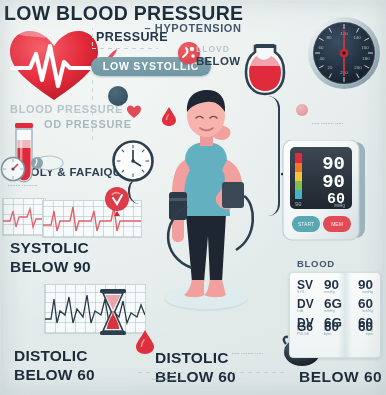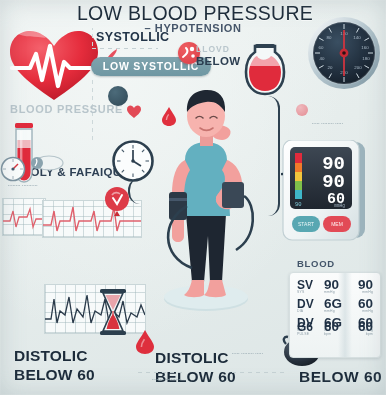--- a/index.html
+++ b/index.html
@@ -18,22 +18,22 @@
   
   #poster:after{
     content:"";position:absolute;inset:0;pointer-events:none;
     box-shadow:inset 0 0 26px rgba(120,140,145,.30), inset 0 0 2px rgba(255,255,255,.55);
   }
   .abs{position:absolute;}
   .nosel{user-select:none;}
 
   
   .title{
-    left:4px;right:0;top:2px;text-align:center;
-    font-size:19.5px;font-weight:normal;letter-spacing:.3px;
+    left:4px;right:0;top:2px;text-align:left;
+    font-size:19.5px;font-weight:bold;letter-spacing:.3px;
     color:#1b2a38;
     text-shadow:0 1px 0 rgba(255,255,255,.6);
   }
   .subtitle{
     left:0;right:0;top:22px;text-align:center;
     font-size:11px;font-weight:bold;letter-spacing:.6px;color:#46566a;
   }
   .lbl-systollic{
     left:96px;top:30px;font-size:12.5px;font-weight:bold;letter-spacing:.4px;color:#223448;
   }
@@ -159,21 +159,21 @@
           <stop offset="55%" stop-color="#e52c3c"></stop>
           <stop offset="100%" stop-color="#b51726"></stop>
         </radialGradient>
       </defs>
       <path d="M48 72 C18 52 4 38 4 24 C4 11 13 3 24 3 C33 3 42 9 48 18 C54 9 63 3 72 3 C83 3 92 11 92 24 C92 38 78 52 48 72 Z" fill="url(#hg)"></path>
       <path d="M10 5 C20 0 34 2 40 10 C30 8 18 10 10 5 Z" fill="rgba(255,255,255,.35)"></path>
       <path d="M6 40 H24 L30 26 L36 52 L44 18 L52 58 L58 34 L64 40 H90" fill="none" stroke="#ffffff" stroke-width="4.2" stroke-linejoin="round" stroke-linecap="round"></path>
     </svg>
   </div>
 
-  <div class="abs lbl-systollic nosel">SYSTOLLIC</div>
+  <div class="abs lbl-systollic nosel">PRESSURE</div>
   <div class="abs dash" style="left:92px;top:48px;width:66px;"></div>
   <div class="abs vdash" style="left:92px;top:28px;height:18px;"></div>
   <div class="abs vdash" style="left:92px;top:80px;height:60px;"></div>
 
   <div class="abs" style="left:104px;top:48px;">
     <svg width="16" height="14" viewBox="0 0 16 14">
         <path d="M13 1 C9 3 4 8 2 12 C7 11 12 7 13 1 Z" fill="#e7505e"></path>
       </svg>
   </div>
 
@@ -247,20 +247,21 @@
       <circle cx="37" cy="37" r="4.4" fill="#c62b35"></circle>
       <circle cx="37" cy="37" r="1.8" fill="#2b1014"></circle>
       <circle cx="37" cy="37" r="31" fill="none" stroke="rgba(255,255,255,.12)" stroke-width="2"></circle>
     </svg>
   </div>
 
   <div class="abs hair nosel" style="left:312px;top:122px;">•••••  ••••••••  •••••</div>
   <div class="abs" style="left:296px;top:104px;width:12px;height:12px;border-radius:50%;background:radial-gradient(circle at 35% 30%,#f1a7ad,#e26b75);opacity:.75;"></div>
 
   <div class="abs lbl-bloodpressure-l nosel">BLOOD PRESSURE</div>
+  <div class="abs lbl-odpressure nosel">OD PRESSURE</div>
   <div class="abs lbl-ludoly nosel">LUDOLY &amp; FAFAIQUE</div>
   <div class="abs hair nosel" style="left:8px;top:184px;">••••••••  ••••••••••</div>
 
   <div class="abs tube">
     <svg width="24" height="62" viewBox="0 0 24 62">
       <rect x="3" y="1" width="18" height="5" rx="1.6" fill="#e02b3c"></rect>
       <path d="M4 7 H20 V50 C20 57 16 60 12 60 C8 60 4 57 4 50 Z" fill="#f6fafa" stroke="#9fb3bb" stroke-width="1.4"></path>
       <path d="M5.4 26 H18.6 V50 C18.6 55.8 15.4 58.4 12 58.4 C8.6 58.4 5.4 55.8 5.4 50 Z" fill="#e02b3c"></path>
       <path d="M5.4 18 H18.6 V26 H5.4 Z" fill="#f0b9bf"></path>
       <rect x="8" y="9" width="2.4" height="46" fill="rgba(255,255,255,.45)"></rect>
@@ -295,20 +296,24 @@
     </svg>
   </div>
 
   <div class="abs ecg ecg-1">
     <div class="grid-lines"></div>
     <svg width="98" height="36" viewBox="0 0 98 36" style="position:relative;">
       <path d="M0 24 H8 L11 10 L14 30 L17 20 H27 L30 6 L33 30 L36 20 H48 L51 10 L54 30 L57 20 H68 L71 6 L74 30 L77 20 H98" fill="none" stroke="#e0606c" stroke-width="1.4"></path>
     </svg>
   </div>
 
+  <div class="abs stack-label stack-sys nosel">
+    <div>SYSTOLIC</div>
+    <div>BELOW 90</div>
+  </div>
 
   <div class="abs ecg ecg-2">
     <div class="grid-lines"></div>
     <svg width="100" height="48" viewBox="0 0 100 48" style="position:relative;">
       <path d="M0 34 L6 34 L9 14 L12 38 L15 26 L20 30 L24 12 L28 38 L32 24 L38 32 L42 10 L46 38 L50 26 L56 30 L60 14 L64 38 L68 26 L74 32 L78 16 L82 38 L86 28 L92 32 L96 20 L100 30" fill="none" stroke="#2a3a4a" stroke-width="1.3"></path>
     </svg>
   </div>
 
   <div class="abs stack-label stack-dia-l nosel">
     <div>DISTOLIC</div>

